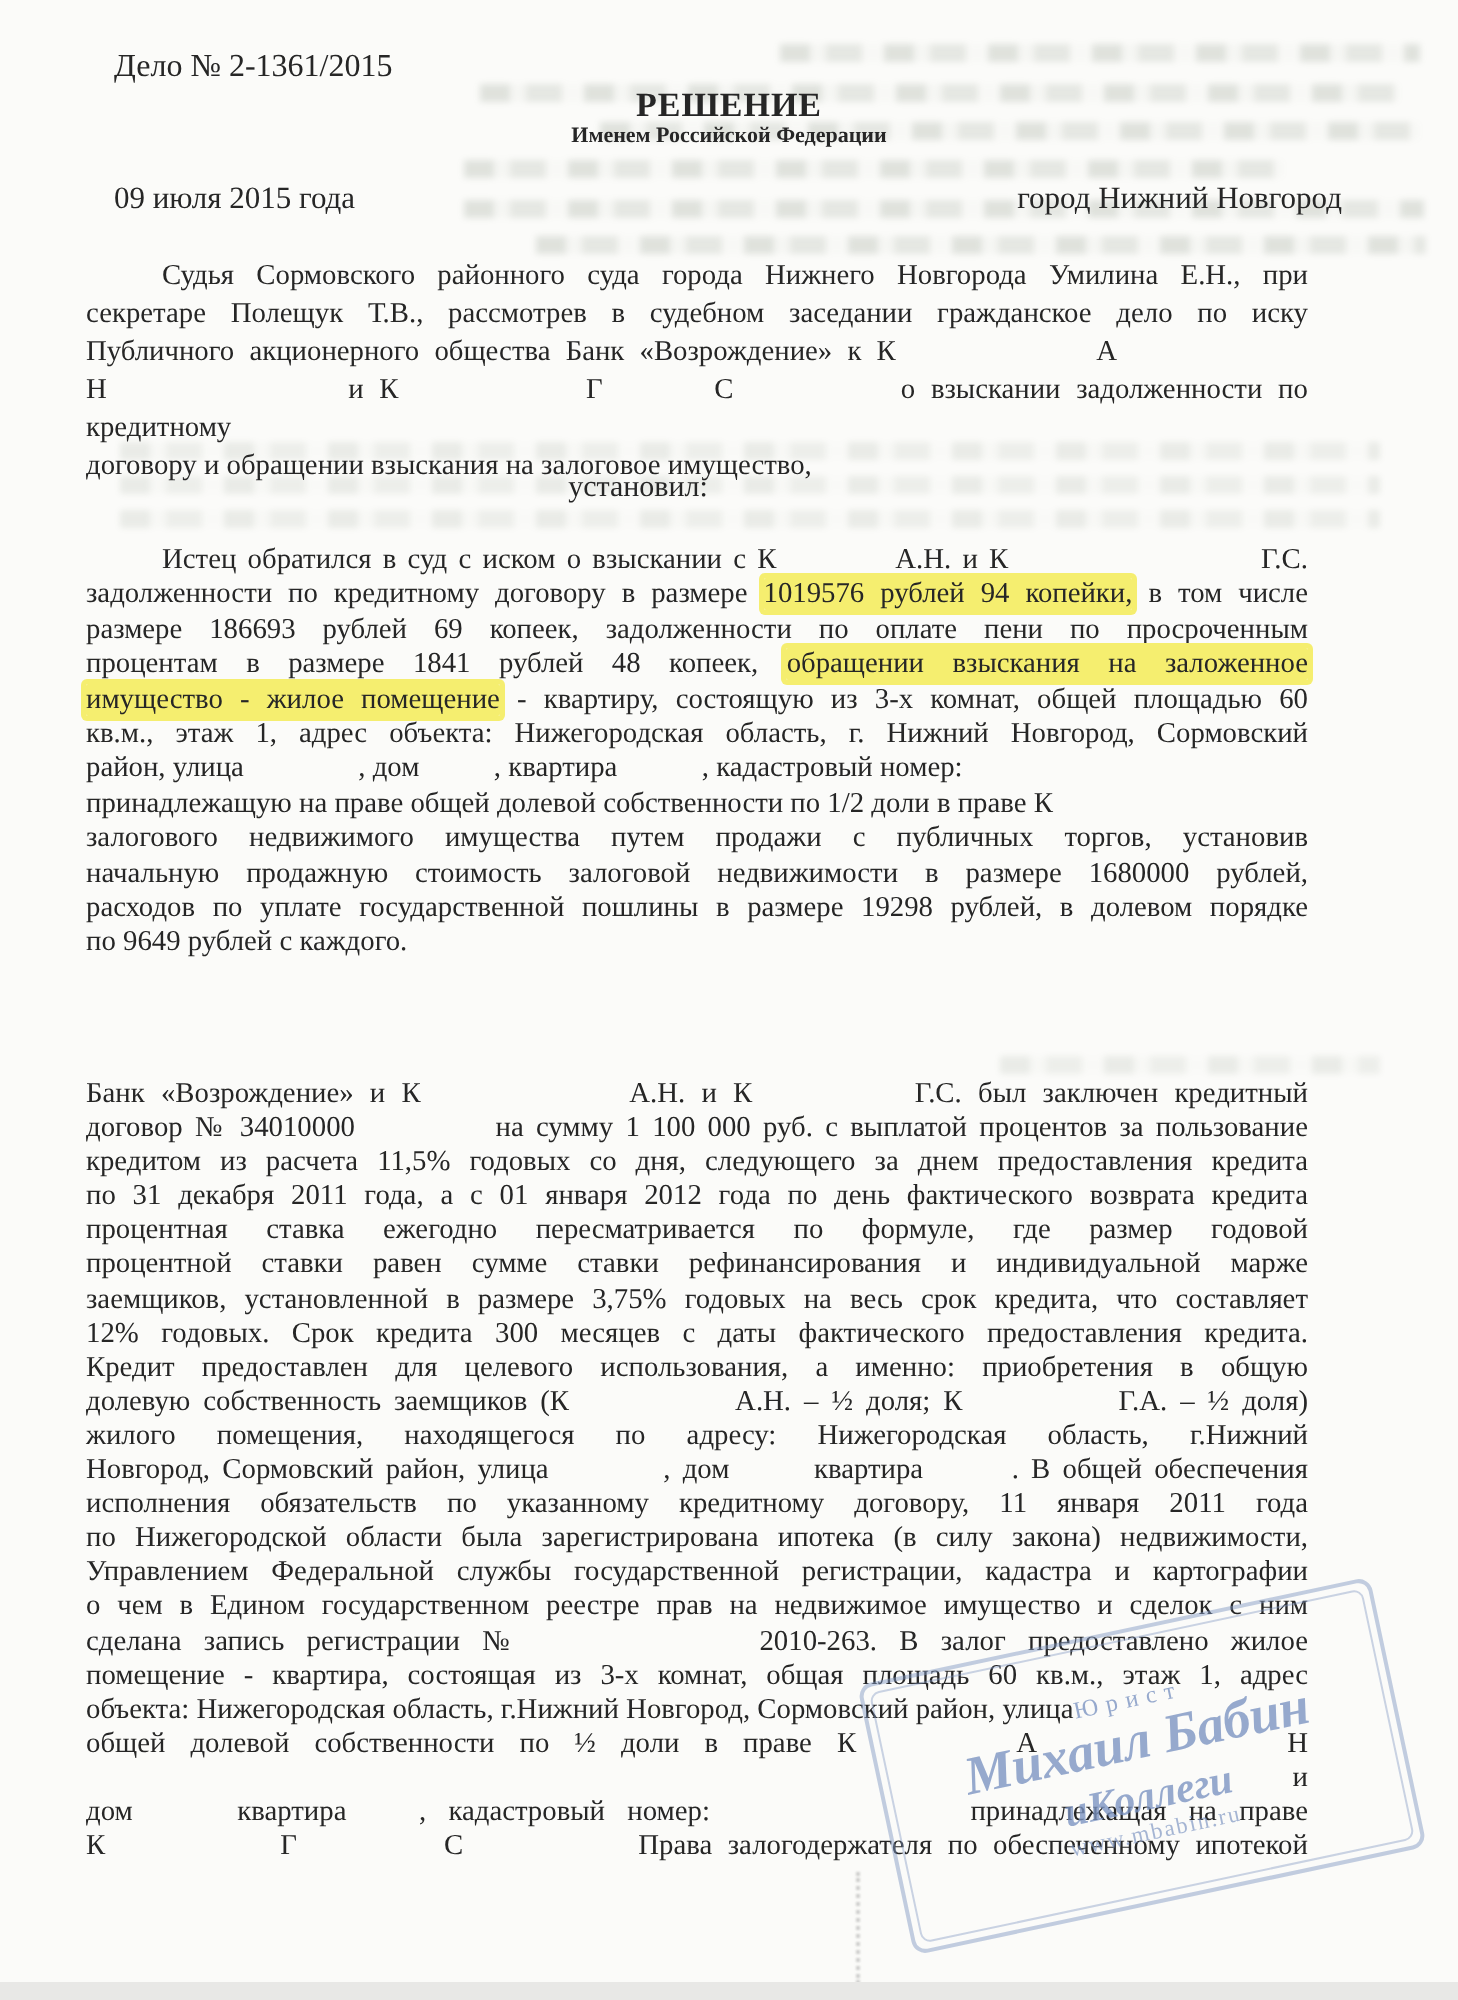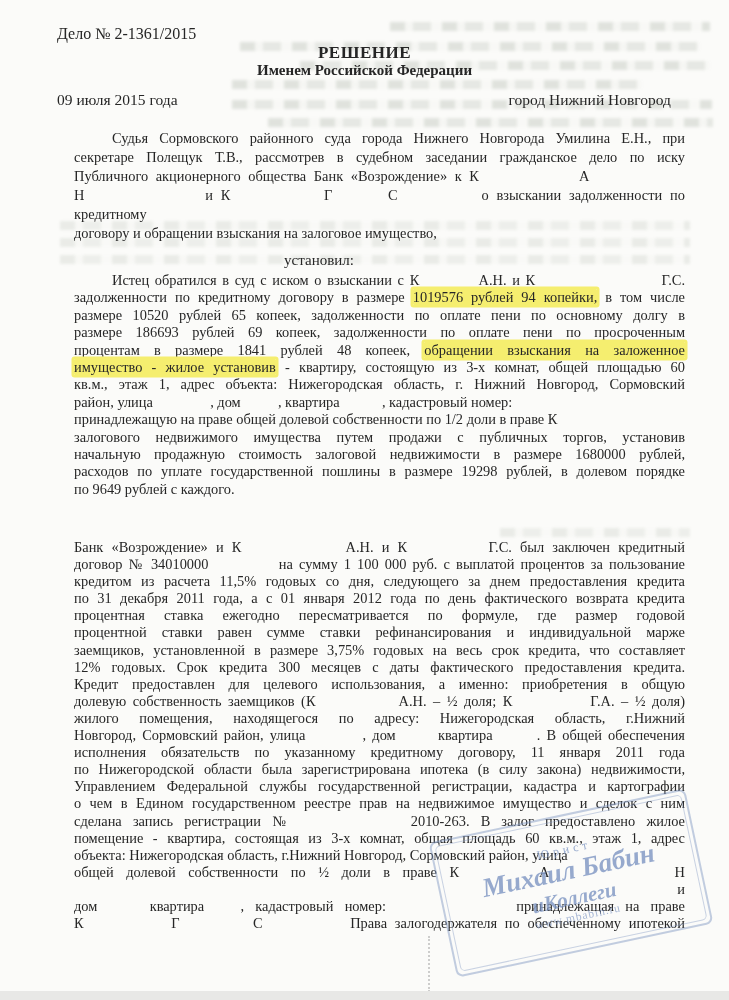--- a/index.html
+++ b/index.html
@@ -7,26 +7,26 @@
   }
   html,body{margin:0;padding:0;background:#ffffff;}
   .page{
     position:relative; width:729px; height:1000px; overflow:hidden;
     background:var(--bg); color:var(--ink);
     font-family:"Liberation Serif","DejaVu Serif",serif;
   }
   
   .case-no{position:absolute;left:57px;top:25px;font-size:16px;}
   .title{position:absolute;left:0;right:0;top:43px;text-align:center;font-weight:bold;font-size:17px;letter-spacing:.5px;}
-  .subtitle{position:absolute;left:0;right:0;top:62px;text-align:center;font-weight:bold;font-size:15px;}
+  .subtitle{position:absolute;left:0;right:0;top:62px;text-align:center;font-weight:bold;font-size:11px;}
   .dateline{position:absolute;left:57px;right:58px;top:91px;display:flex;justify-content:space-between;font-size:15.5px;}
   
-  .para{position:absolute;left:74px;width:611px;font-size:14.4px;}
+  .para{position:absolute;left:43px;width:611px;font-size:14.4px;}
   #p1{top:129px;line-height:19px;}
-  .ustanovil{position:absolute;left:59px;width:520px;top:252px;text-align:center;font-size:15px;}
+  .ustanovil{position:absolute;left:59px;width:520px;top:236px;text-align:center;font-size:15px;}
   #p2{top:272px;line-height:17.4px;}
   #p3{top:539px;line-height:17.1px;}
   .line{white-space:normal;}
   .line.just{text-align:justify;text-align-last:justify;}
   .line.left{text-align:left;}
   .line.indent{text-indent:38px;}
   .gap{display:inline-block;height:2px;}
   .hl{background:var(--hl);box-shadow:0 0 0 2.5px var(--hl);border-radius:1px;}
   
   .bleed{
@@ -82,24 +82,23 @@
       <div class="line just indent"><span>Судья Сормовского районного суда города Нижнего Новгорода Умилина Е.Н., при</span> </div>
       <div class="line just"><span>секретаре Полещук Т.В., рассмотрев в судебном заседании гражданское дело по иску</span> </div>
       <div class="line left" style="word-spacing: 4px;"><span>Публичного акционерного общества Банк «Возрождение» к К</span> <span class="gap" style="width: 85px;"></span> <span>А</span> </div>
       <div class="line just"><span>Н</span> <span class="gap" style="width: 105px;"></span> <span>и К</span> <span class="gap" style="width: 78px;"></span> <span>Г</span> <span class="gap" style="width: 40px;"></span> <span>С</span> <span class="gap" style="width: 68px;"></span> <span>о взыскании задолженности по кредитному</span> </div>
       <div class="line left"><span>договору и обращении взыскания на залоговое имущество,</span> </div>
     </div>
   <div class="ustanovil">установил:</div>
   <div id="p2" class="para">
       <div class="line just indent"><span>Истец обратился в суд с иском о взыскании с К</span> <span class="gap" style="width: 48px;"></span> <span>А.Н. и К</span> <span class="gap" style="width: 115px;"></span> <span>Г.С.</span> </div>
       <div class="line just"><span>задолженности по кредитному договору в размере</span> <span class="hl">1019576 рублей 94 копейки,</span> <span>в том числе</span> </div>
-      <div class="line just"><span>размере 10520 рублей 65 копеек, задолженности по оплате пени по основному долгу в</span> </div>
       <div class="line just"><span>размере 186693 рублей 69 копеек, задолженности по оплате пени по просроченным</span> </div>
       <div class="line just"><span>процентам в размере 1841 рублей 48 копеек,</span> <span class="hl">обращении взыскания на заложенное</span> </div>
-      <div class="line just"><span class="hl">имущество - жилое установив</span> <span>- квартиру, состоящую из 3-х комнат, общей площадью 60</span> </div>
+      <div class="line just"><span class="hl">имущество - жилое помещение</span> <span>- квартиру, состоящую из 3-х комнат, общей площадью 60</span> </div>
       <div class="line just"><span>кв.м., этаж 1, адрес объекта: Нижегородская область, г. Нижний Новгород, Сормовский</span> </div>
       <div class="line left"><span>район, улица</span> <span class="gap" style="width: 50px;"></span> <span>, дом</span> <span class="gap" style="width: 30px;"></span> <span>, квартира</span> <span class="gap" style="width: 35px;"></span> <span>, кадастровый номер:</span> </div>
       <div class="line left"><span>принадлежащую на праве общей долевой собственности по 1/2 доли в праве К</span> </div>
       <div class="line just"><span>залогового недвижимого имущества путем продажи с публичных торгов, установив</span> </div>
       <div class="line just"><span>начальную продажную стоимость залоговой недвижимости в размере 1680000 рублей,</span> </div>
       <div class="line just"><span>расходов по уплате государственной пошлины в размере 19298 рублей, в долевом порядке</span> </div>
       <div class="line left"><span>по 9649 рублей с каждого.</span> </div>
     </div>
   <div id="p3" class="para">
       <div class="line just"><span>Банк «Возрождение» и К</span> <span class="gap" style="width: 88px;"></span> <span>А.Н. и К</span> <span class="gap" style="width: 65px;"></span> <span>Г.С. был заключен кредитный</span> </div>

